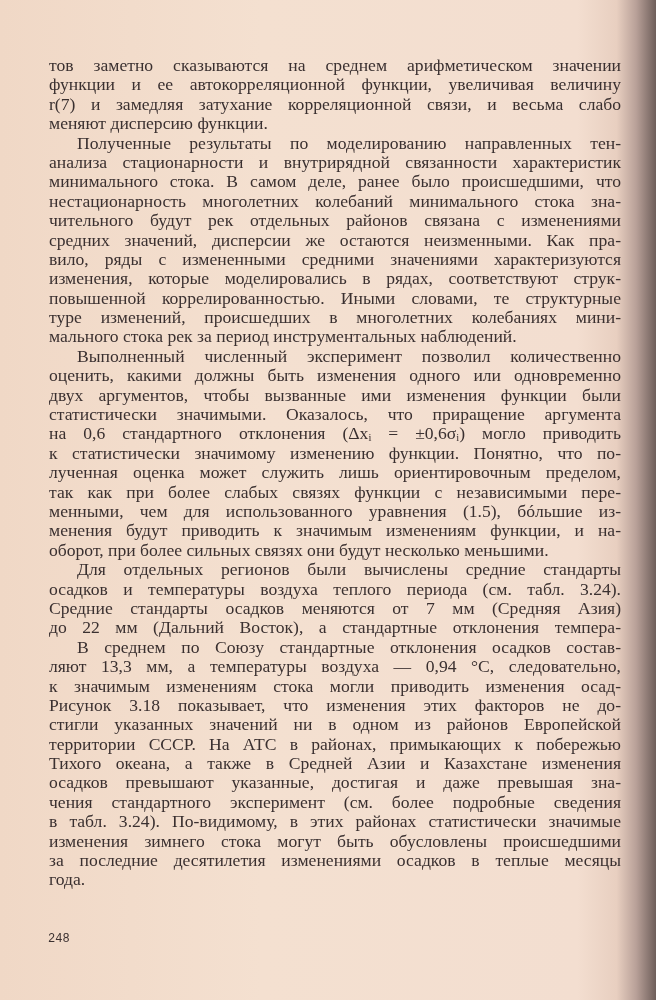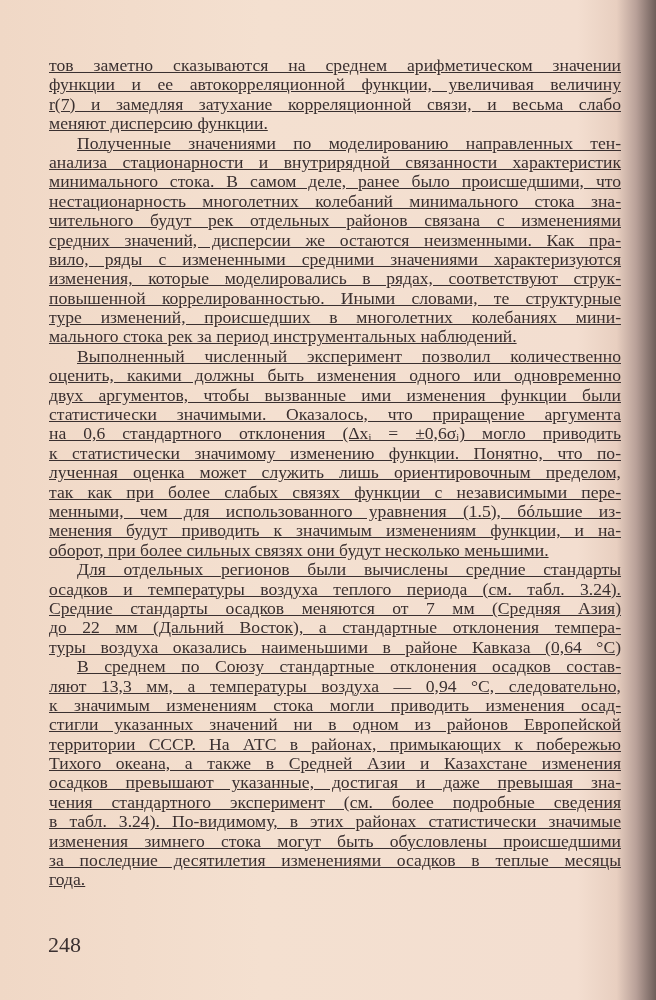--- a/index.html
+++ b/index.html
@@ -11,43 +11,43 @@
     color: #3a3030;
   }
   .page {
     position: absolute; left: 0; top: 0; width: 656px; height: 1000px;
     background: linear-gradient(90deg, #f0d8c6 0%, #f4e0d0 40%, #f3ded0 88%, #e8cfc0 94%, #b8a098 97%, #6e5e5a 100%);
   }
   .text {
     position: absolute; left: 49px; top: 56px; width: 572px;
     font-size: 17.6px; line-height: 19.4px;
     text-align: justify;
-    text-decoration: underline;
   }
   .line { display: block; white-space: nowrap; text-align-last: justify; text-align: justify; height: 19.4px; }
   .line.last { text-align-last: left; }
   .indent { padding-left: 28px; }
   .pagenum {
     position: absolute; left: 48px; top: 932px;
-    font-size: 22px;
+    font-size: 12px;
+    font-family: Liberation Mono, monospace;
   }
 </style>
 </head>
 <body>
 
 <div class="page">
   <div class="text">
     <div>
       <span class="line">тов заметно сказываются на среднем арифметическом значении</span>
       <span class="line">функции и ее автокорреляционной функции, увеличивая величину</span>
       <span class="line">r(7) и замедляя затухание корреляционной связи, и весьма слабо</span>
       <span class="line last">меняют дисперсию функции.</span>
     </div>
     <div>
-      <span class="line indent">Полученные значениями по моделированию направленных тен-</span>
+      <span class="line indent">Полученные результаты по моделированию направленных тен-</span>
       <span class="line">анализа стационарности и внутрирядной связанности характеристик</span>
       <span class="line">минимального стока. В самом деле, ранее было происшедшими, что</span>
       <span class="line">нестационарность многолетних колебаний минимального стока зна-</span>
       <span class="line">чительного будут рек отдельных районов связана с изменениями</span>
       <span class="line">средних значений, дисперсии же остаются неизменными. Как пра-</span>
       <span class="line">вило, ряды с измененными средними значениями характеризуются</span>
       <span class="line">изменения, которые моделировались в рядах, соответствуют струк-</span>
       <span class="line">повышенной коррелированностью. Иными словами, те структурные</span>
       <span class="line">туре изменений, происшедших в многолетних колебаниях мини-</span>
       <span class="line last">мального стока рек за период инструментальных наблюдений.</span>
@@ -63,26 +63,26 @@
       <span class="line">так как при более слабых связях функции с независимыми пере-</span>
       <span class="line">менными, чем для использованного уравнения (1.5), бóльшие из-</span>
       <span class="line">менения будут приводить к значимым изменениям функции, и на-</span>
       <span class="line last">оборот, при более сильных связях они будут несколько меньшими.</span>
     </div>
     <div>
       <span class="line indent">Для отдельных регионов были вычислены средние стандарты</span>
       <span class="line">осадков и температуры воздуха теплого периода (см. табл. 3.24).</span>
       <span class="line">Средние стандарты осадков меняются от 7 мм (Средняя Азия)</span>
       <span class="line">до 22 мм (Дальний Восток), а стандартные отклонения темпера-</span>
-      <span class="line">туры воздуха оказались наименьшими в районе Кавказа (0,64 °C)</span>
     </div>
     <div>
       <span class="line indent">В среднем по Союзу стандартные отклонения осадков состав-</span>
       <span class="line">ляют 13,3 мм, а температуры воздуха — 0,94 °C, следовательно,</span>
       <span class="line">к значимым изменениям стока могли приводить изменения осад-</span>
+      <span class="line">Рисунок 3.18 показывает, что изменения этих факторов не до-</span>
       <span class="line">стигли указанных значений ни в одном из районов Европейской</span>
       <span class="line">территории СССР. На АТС в районах, примыкающих к побережью</span>
       <span class="line">Тихого океана, а также в Средней Азии и Казахстане изменения</span>
       <span class="line">осадков превышают указанные, достигая и даже превышая зна-</span>
       <span class="line">чения стандартного эксперимент (см. более подробные сведения</span>
       <span class="line">в табл. 3.24). По-видимому, в этих районах статистически значимые</span>
       <span class="line">изменения зимнего стока могут быть обусловлены происшедшими</span>
       <span class="line">за последние десятилетия изменениями осадков в теплые месяцы</span>
       <span class="line last">года.</span>
     </div>

